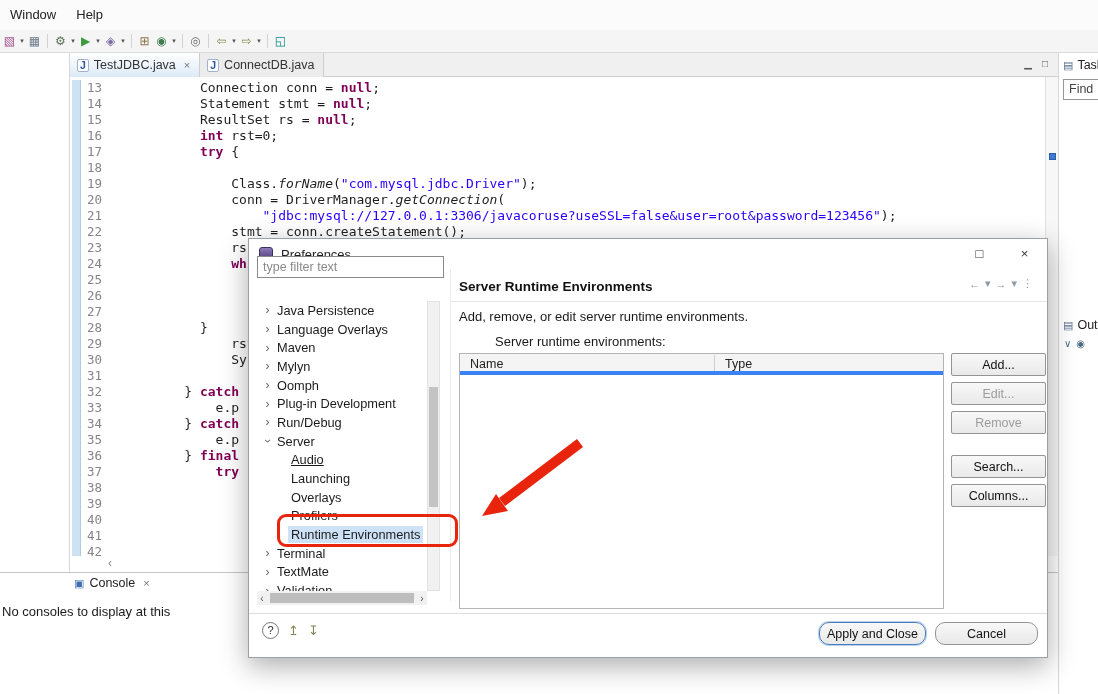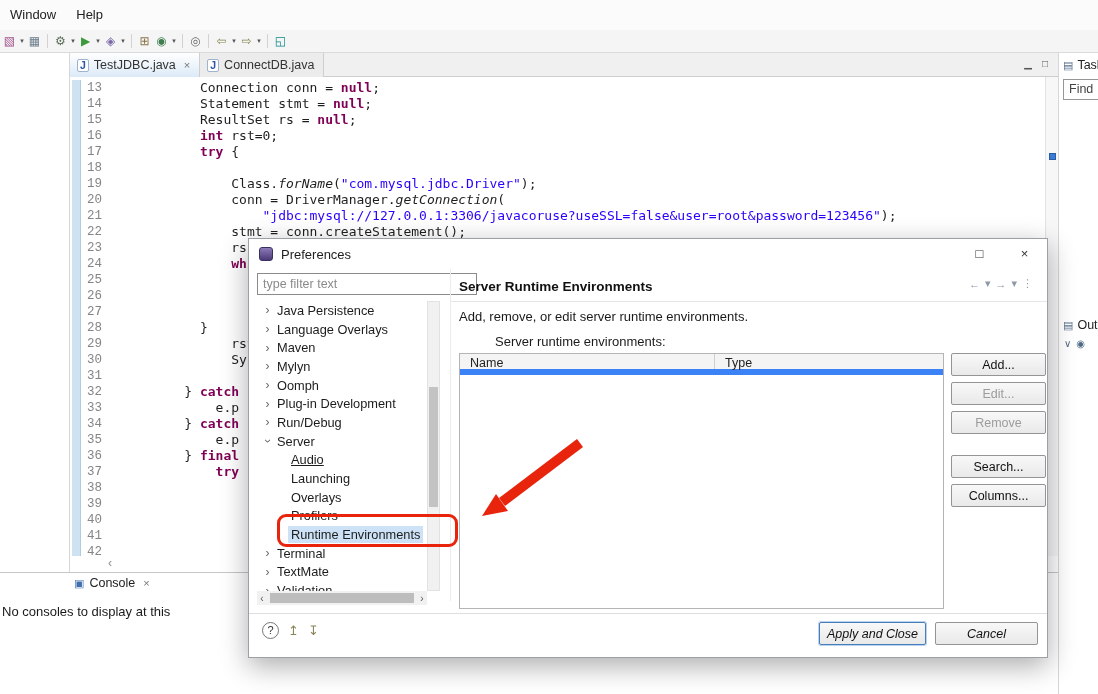--- a/index.html
+++ b/index.html
@@ -22,21 +22,21 @@
   .editor { position:absolute; left:70px; top:53px; width:988px; height:519px; background:#fff; }
   .tabbar { position:absolute; left:0; top:0; right:0; height:24px; background:#f0f0f0; border-bottom:1px solid #cdcdcd; display:flex; }
   .tabs { display:flex; }
   .etab { display:flex; align-items:center; gap:5px; padding:0 9px 0 7px; height:24px; border-right:1px solid #cfcfcf; background:#ececec; font-size:12.5px; color:#333; }
   .etab.active { background:linear-gradient(#ffffff,#dcEAf8); }
   .jicon { color:#2a56a4; font-weight:bold; font-size:10.5px; background:#fff; border:1px solid #9fb3cd; border-radius:2px; padding:0 2px; line-height:11px; }
   .tclose { color:#777; font-size:11px; margin-left:3px; }
   .tab-controls { margin-left:auto; display:flex; gap:10px; padding:5px 10px 0 0; color:#555; font-size:10px; }
   .editor-body { position:absolute; left:0; top:24px; right:13px; bottom:16px; overflow:hidden;
                  font-family:"DejaVu Sans Mono", monospace; font-size:13px; line-height:16px; }
-  .gutter { position:absolute; left:0; top:3px; width:36px; bottom:3px;font-family:Liberation Mono, monospace; }
+  .gutter { position:absolute; left:0; top:3px; width:36px; bottom:3px; }
   .blue-strip { position:absolute; left:2px; top:0; width:9px; height:480px; background:#cfe2f1; border-right:1px solid #aecbe2; }
   .ln { height:16px; text-align:right; padding:0 4px 0 12px; color:#858585; font-size:12.5px; }
   .code { position:absolute; left:36px; top:3px; right:0; bottom:0; }
   .cl { height:16px; white-space:pre; }
   .kw { color:var(--kw,#7f0055); font-weight:bold; }
   .str { color:var(--str,#2a00ff); }
   .sm { font-style:italic; }
   .overview { position:absolute; right:0; top:24px; width:13px; bottom:16px; background:#f7f7f7; border-left:1px solid #e2e2e2; }
   .ov-marker { position:absolute; left:3px; top:76px; width:7px; height:7px; background:#3b7bd4; border:1px solid #2a5ca8; }
   .ehscroll { position:absolute; left:36px; right:13px; bottom:0; height:16px; background:#fff; color:#8a8a8a; font-size:12px; padding-left:2px; }
@@ -54,55 +54,55 @@
   .ctab { position:absolute; left:74px; top:3px; display:flex; align-items:center; gap:5px; font-size:12.5px; color:#222; }
   .cicon { color:#3f6fae; font-size:11px; }
   .console-msg { position:absolute; left:2px; top:31px; font-size:13px; color:#1a1a1a; white-space:nowrap; }
 
   
   .dialog { position:absolute; left:248px; top:238px; width:800px; height:420px; background:#fff; border:1px solid #9aa0a6; box-shadow:0 8px 26px rgba(0,0,0,.33); z-index:10; }
   .dtitle { position:absolute; left:0; top:0; right:0; height:30px; display:flex; align-items:center; padding-left:10px; gap:8px; background:#fff; }
   .dicon { width:14px; height:14px; border-radius:3px; background:linear-gradient(#8d7ab8,#4a3a77); border:1px solid #3a2f5e; }
   .dctrls { margin-left:auto; display:flex; height:30px; }
   .dctl { width:45px; text-align:center; line-height:30px; font-size:13px; color:#333; }
-  .filter { position:absolute; left:8px; top:34px; width:220px; height:22px; border:1px solid #8a8a8a; padding:2px 5px; font-size:12.5px; color:#1d4ed8; font-family:inherit; }
+  .filter { position:absolute; left:8px; top:17px; width:187px; height:22px; border:1px solid #8a8a8a; padding:2px 5px; font-size:12.5px; color:#1d4ed8; font-family:inherit; }
   .filter::placeholder { color:#8a8a8a; }
   .tree { position:absolute; left:8px; top:62px; width:169px; height:290px; overflow:hidden; }
   .trow { height:18.7px; display:flex; align-items:center; font-size:12.8px; color:#1c1c1c; }
   .arrow { width:13px; display:inline-block; text-align:center; color:#666; font-size:12px; }
   .arrow.exp { transform:rotate(90deg); }
   .tlabel2 { padding:1px 3px; white-space:nowrap; }
   .trow.sel .tlabel2 { background:var(--sel,#cde2f6); }
   .vscroll { position:absolute; left:178px; top:62px; width:13px; height:290px; background:#f1f1f1; border:1px solid #e2e2e2; }
   .vthumb { position:absolute; left:1px; right:1px; top:85px; height:120px; background:#c3c3c3; }
   .hscroll { position:absolute; left:8px; top:352px; width:170px; height:14px; background:#f1f1f1; display:flex; align-items:center; font-size:10px; color:#555; }
   .hthumb { flex:1; height:10px; margin:0 3px; background:#bdbdbd; }
   .harrow { width:10px; text-align:center; }
   .vdiv { position:absolute; left:201px; top:30px; height:332px; width:1px; background:#ececec; }
   .rp-title { position:absolute; left:210px; top:40px; font-weight:bold; font-size:13.5px; color:#111; }
   .rp-nav { position:absolute; right:14px; top:38px; display:flex; gap:5px; align-items:center; color:#8f9aa6; font-size:12px; }
   .navic { font-size:11px; }
   .rp-sep { position:absolute; left:202px; right:0; top:62px; height:1px; background:#e6e6e6; }
   .rp-desc { position:absolute; left:210px; top:70px; color:#1a1a1a; }
   .rp-tablabel { position:absolute; left:210px; top:95px; color:#1a1a1a;margin-left:36px; }
   .stable { position:absolute; left:210px; top:114px; width:485px; height:256px; border:1px solid #b4b4b4; background:#fff; }
-  .thead { height:21px; background:#f4f4f4; border-bottom:6px solid #3b82f6; display:flex; }
+  .thead { height:21px; background:#f4f4f4; border-bottom:4px solid #3b82f6; display:flex;align-items:center; }
   .thcell { padding:2px 0 0 10px; font-size:12.5px; color:#222; flex:1; }
   .thcell.first { flex:0 0 255px; border-right:1px solid #cfcfcf; }
   .tbody { position:absolute; left:0; right:0; top:21px; bottom:0; background:#fff; }
   .btncol { position:absolute; left:702px; top:114px; width:95px; display:flex; flex-direction:column;justify-content:center; }
   .ebtn { height:23px; margin-bottom:6px; background:linear-gradient(#f8f8f8,#e9e9e9); border:1px solid #949494; border-radius:2px; font-size:12.5px; color:#111; font-family:inherit; }
   .ebtn.dis { color:#9c9c9c; }
   .ebtn.gap { margin-top:15px; }
   .dfsep { position:absolute; left:0; right:0; top:374px; height:1px; background:#dedede; }
   .dfooter { position:absolute; left:0; right:0; top:375px; bottom:0; }
   .dficons { position:absolute; left:13px; top:8px; display:flex; gap:9px; align-items:center; }
   .ficon { color:#8a8558; font-size:13px; }
   .ficon.round { width:17px; height:17px; border:1px solid #767676; border-radius:50%; text-align:center; font-size:11px; line-height:15px; color:#333; }
-  .dbtn { position:absolute; top:8px; height:23px; background:linear-gradient(#f8f8f8,#e9e9e9); border:1px solid #949494; border-radius:2px; font-size:12.5px; color:#111; font-family:inherit;font-style:italic; }
+  .dbtn { position:absolute; top:8px; height:23px; background:linear-gradient(#f8f8f8,#e9e9e9); border:1px solid #949494; border-radius:10px; font-size:12.5px; color:#111; font-family:inherit; }
   .dbtn.primary { left:570px; width:107px; border:1px solid #4a7ebb; box-shadow:0 0 0 1px #b9d3ee; }
   .dbtn.cancel { left:686px; width:103px; }
 
   
   .ann-box { position:absolute; left:277px; top:514px; width:181px; height:33px; border:3px solid var(--ann,#e8250c); border-radius:9px; z-index:30; }
   .ann-arrow { position:absolute; left:440px; top:428px; width:150px; height:100px; z-index:30; }
   .ann-arrow line { stroke:var(--ann,#e8250c); stroke-width:10; }
   .ann-arrow polygon { fill:var(--ann,#e8250c); }
 </style>
 </head>

